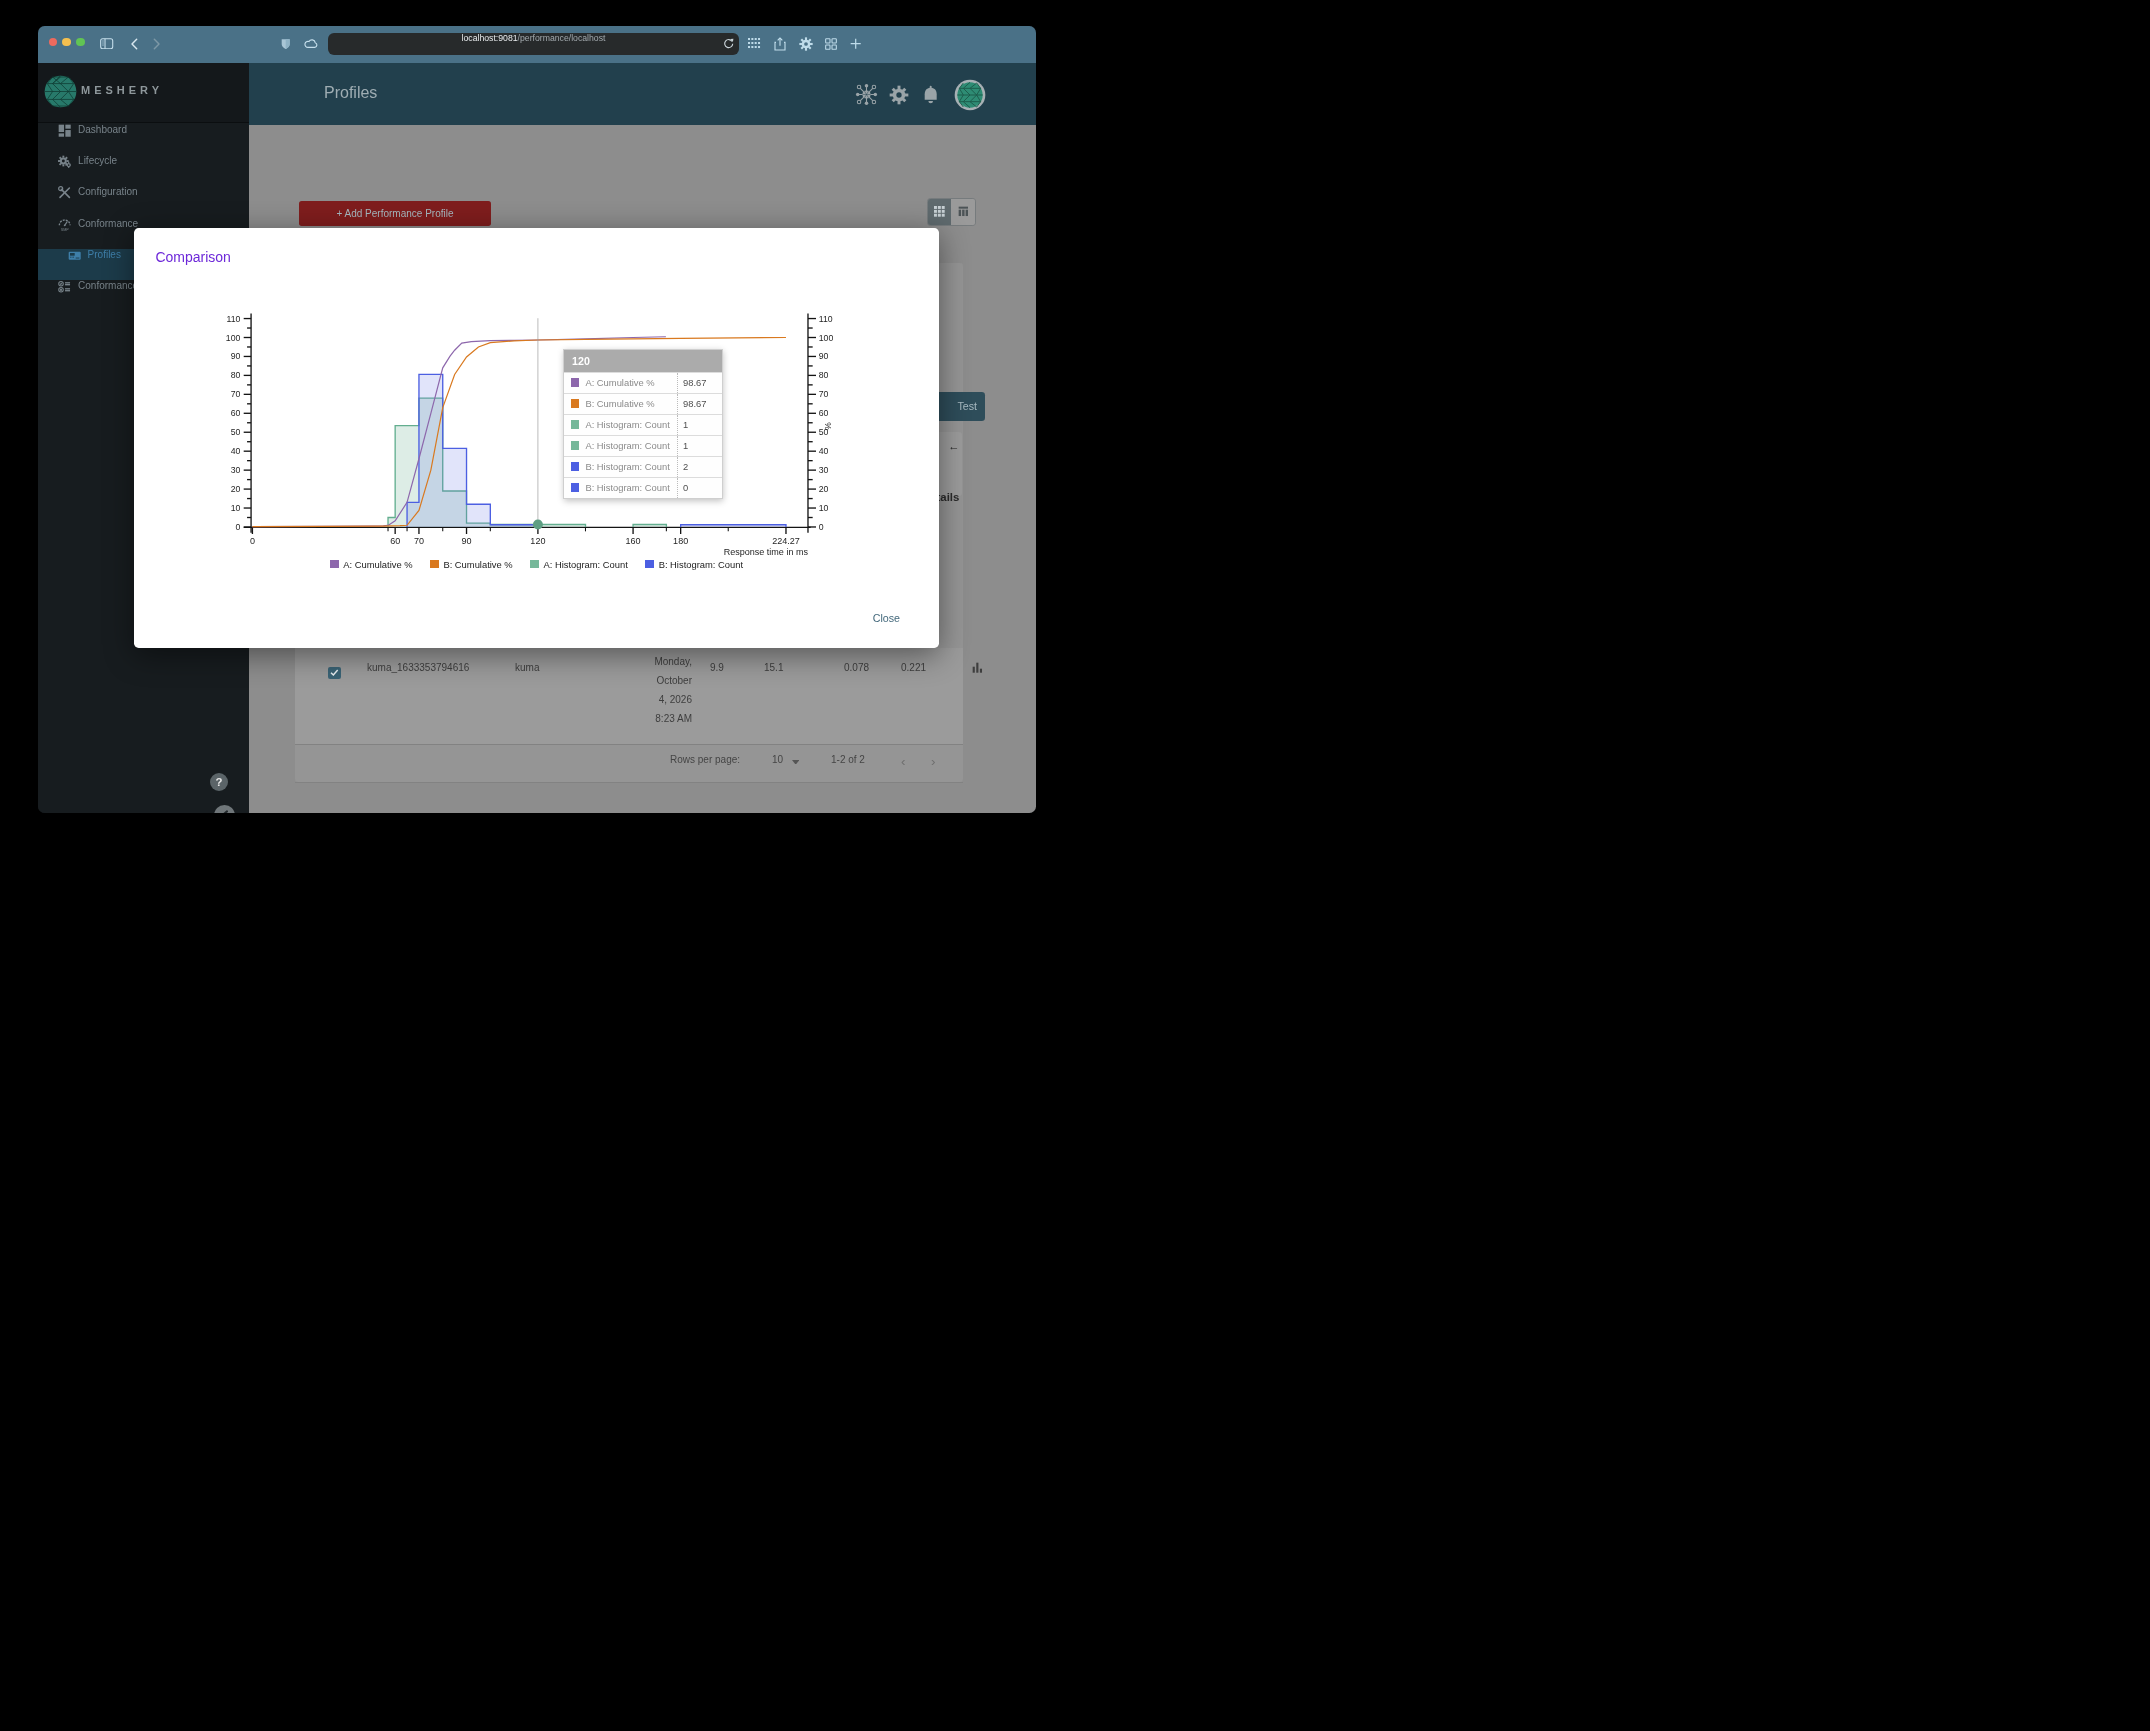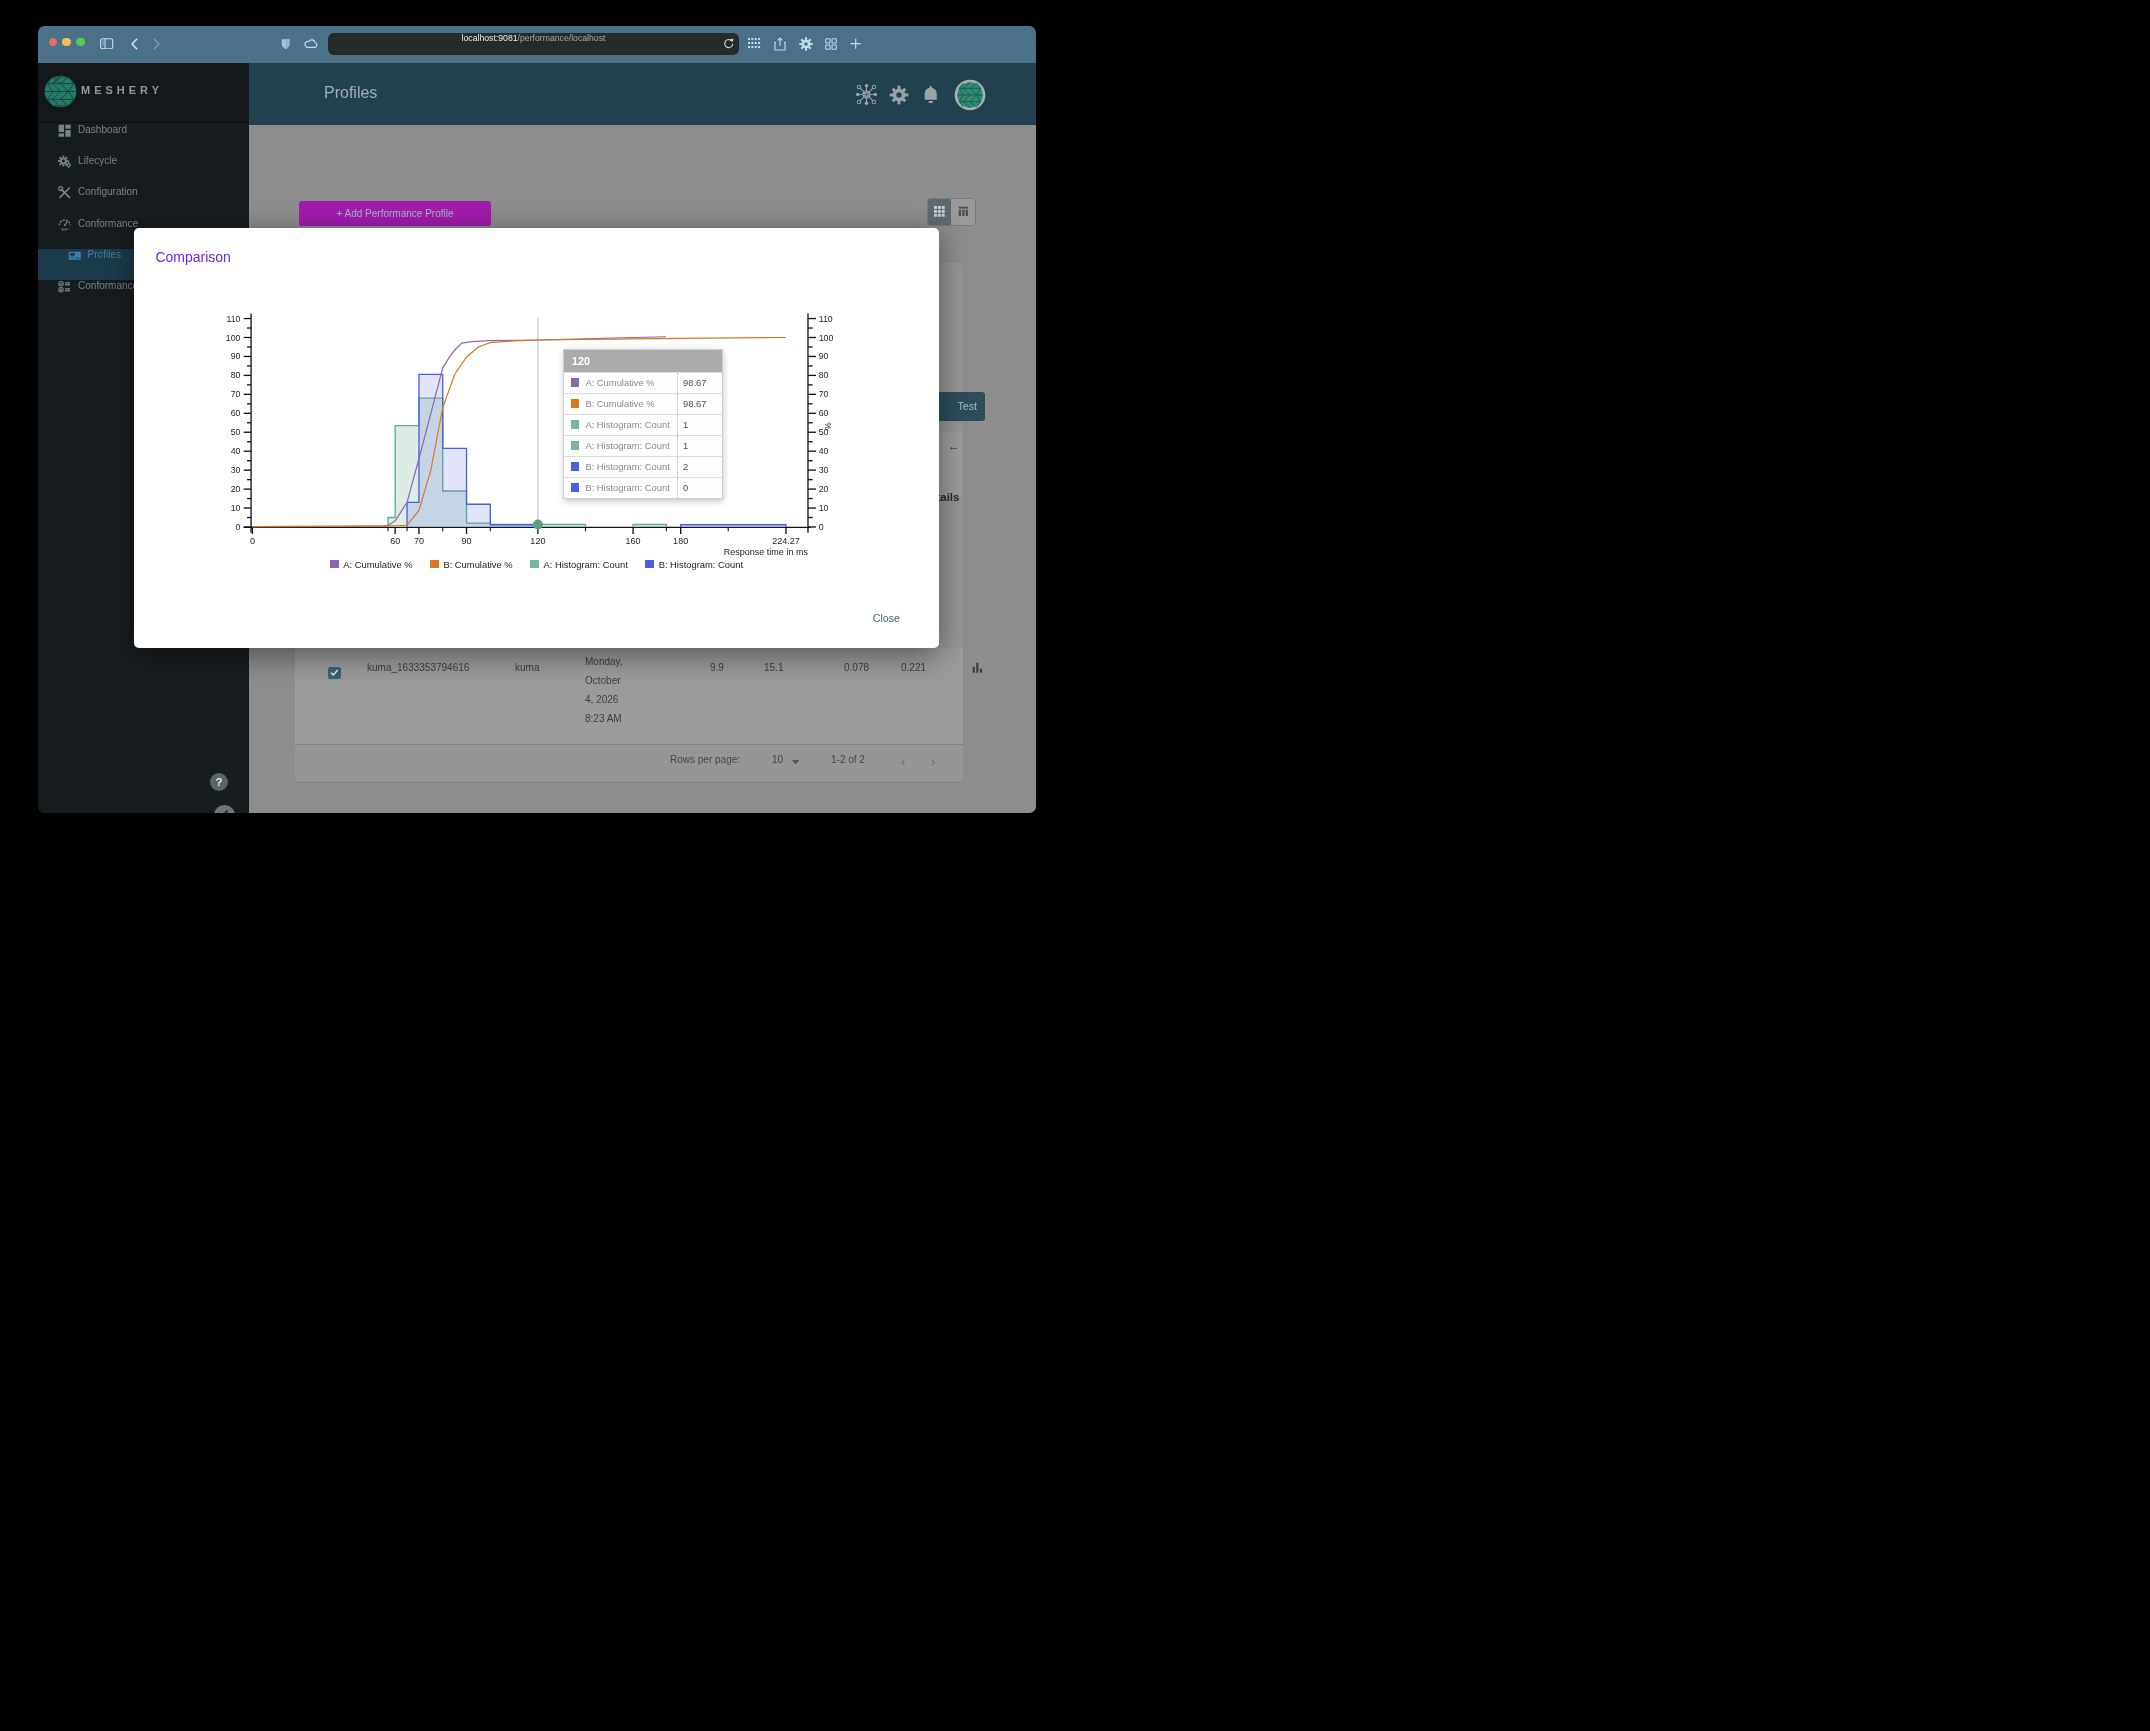--- a/index.html
+++ b/index.html
@@ -21,32 +21,32 @@
   .navitem .nicon{width:13.4px;height:13.4px;margin-left:20px;margin-right:6.7px;flex:0 0 auto;}
   .navitem.sel{background:#1c3b4a;color:#3e7ea8;}
   .navitem.sel .nicon{margin-left:29.5px;}
   .circbtn{position:absolute;border-radius:50%;display:flex;align-items:center;justify-content:center;}
   
   .apphead{position:absolute;left:211px;top:37px;right:0;height:62px;background:#22404d;}
   .apptitle{position:absolute;left:75px;top:21px;font-size:16px;color:#9fadb3;}
   .hicon{position:absolute;top:20px;width:24px;height:24px;display:flex;align-items:center;justify-content:center;}
   
   .main{position:absolute;left:211px;top:99px;right:0;bottom:0;background:#8d8d8d;}
-  .addbtn{position:absolute;left:50px;top:76px;width:192px;height:25.5px;background:#a21caf;border-radius:2.7px;color:#a6b9c0;font-size:10px;display:flex;align-items:center;justify-content:center;}
+  .addbtn{position:absolute;left:50px;top:76px;width:192px;height:25.5px;background:#7f1d1d;border-radius:2.7px;color:#a6b9c0;font-size:10px;display:flex;align-items:center;justify-content:center;}
   .vtoggle{position:absolute;left:678px;top:73px;display:flex;border-radius:3.3px;overflow:hidden;border:0.7px solid #767b7d;}
   .vbtn{width:23.4px;height:26px;display:flex;align-items:center;justify-content:center;}
   .card{position:absolute;left:46px;top:138px;width:668px;height:519px;background:#959595;border-radius:3.3px;}
   .testbtn{position:absolute;left:680px;top:267px;width:56px;height:29.5px;background:#2e4d5a;border-radius:3.3px;color:#a8bac1;font-size:10.7px;display:flex;align-items:center;justify-content:flex-end;padding-right:8px;box-sizing:border-box;}
   .arrowcard{position:absolute;left:677px;top:307px;width:36px;height:64px;background:#9c9c9c;border-radius:3.3px;}
   .detailshead{position:absolute;left:673px;top:366px;font-size:11.4px;font-weight:700;color:#2b2b2b;}
   .rowdiv{position:absolute;left:46px;width:668px;height:0.7px;background:#828282;}
   .trow{position:absolute;left:46px;top:523px;width:668px;height:96px;background:#9b9b9b;color:#3e3e3e;font-size:10px;}
   .cbx{position:absolute;left:33px;top:19px;width:12.7px;height:12.7px;background:#3a6375;border-radius:2px;display:flex;align-items:center;justify-content:center;}
   .cell{position:absolute;top:14.7px;white-space:nowrap;}
-  .datecol{position:absolute;left:290px;top:4px;width:107px;text-align:left;line-height:19px;}
+  .datecol{position:absolute;left:290px;top:4px;width:107px;text-align:right;line-height:19px;}
   .pagerow{position:absolute;left:46px;top:619px;width:668px;height:38px;color:#454545;font-size:10px;}
   .pagechev{position:absolute;top:10.7px;font-size:13.4px;color:#6f6f6f;}
   
   .modal{position:absolute;left:96px;top:202px;width:805px;height:420px;background:#ffffff;border-radius:4.7px;box-shadow:0 6.7px 30px rgba(0,0,0,.45);}
   .modaltitle{position:absolute;left:21.4px;top:21px;font-size:14px;color:#6d28d9;}
   .chartbox{position:absolute;left:40px;top:60px;width:764px;height:295px;}
   .legend{position:absolute;left:0;top:331px;width:100%;display:flex;justify-content:center;gap:17.4px;font-size:9.4px;color:#1b1b1b;}
   .legitem{display:flex;align-items:center;gap:4.7px;}
   .legsw{width:8.7px;height:8.7px;display:inline-block;}
   .closebtn{position:absolute;right:39px;bottom:24px;font-size:10.7px;color:#44697c;cursor:pointer;}

